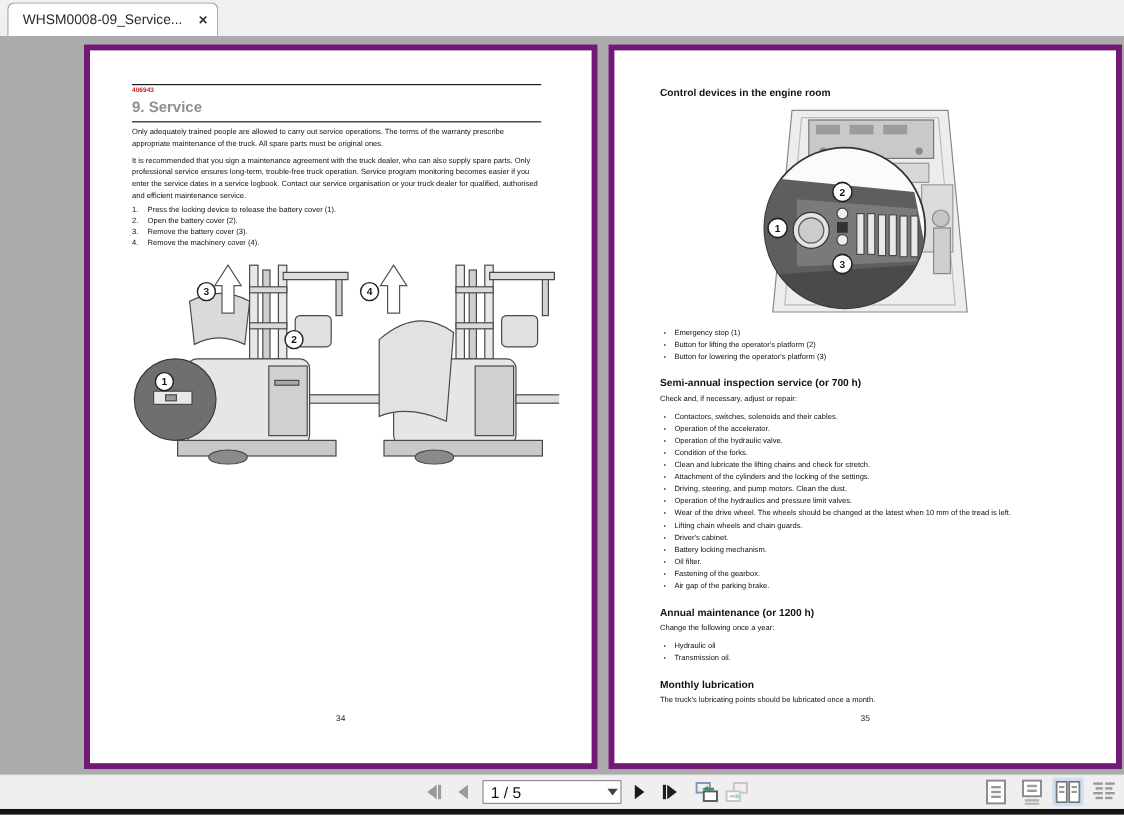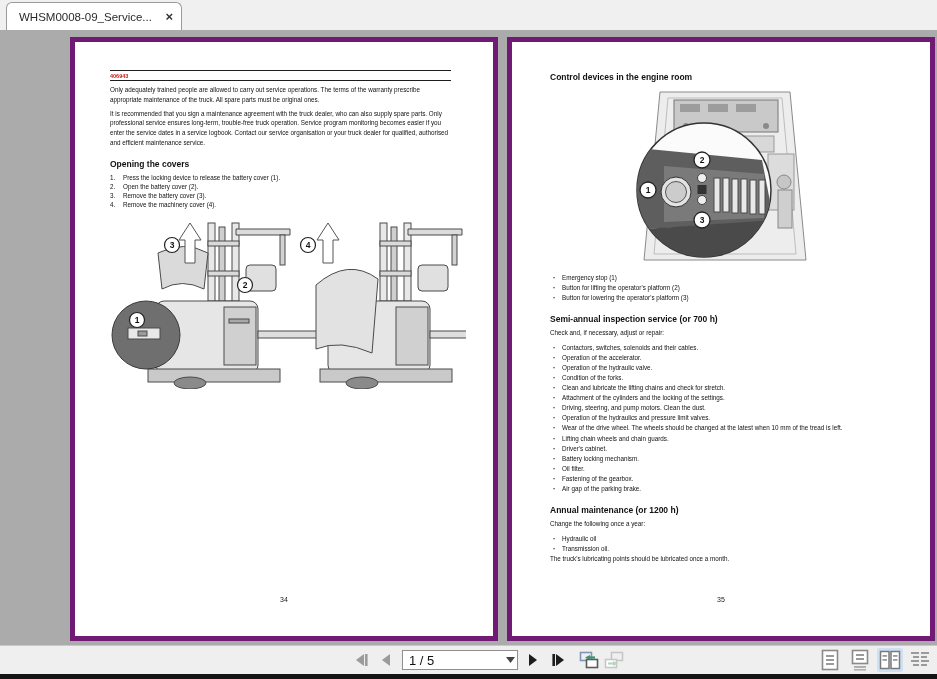--- a/index.html
+++ b/index.html
@@ -73,24 +73,24 @@
       <span class="tab-title">WHSM0008-09_Service...</span>
       <span class="tab-close">×</span>
     </div>
   </div>
 
   <div class="canvas">
 
     <div class="page page-left">
       <div class="rule"></div>
       <div class="doc-number">406943</div>
+      <div class="chapter">9. Service</div>
       <div class="rule"></div>
       <p class="body-text">Only adequately trained people are allowed to carry out service operations. The terms of the warranty prescribe appropriate maintenance of the truck. All spare parts must be original ones.</p>
       <p class="body-text">It is recommended that you sign a maintenance agreement with the truck dealer, who can also supply spare parts. Only professional service ensures long-term, trouble-free truck operation. Service program monitoring becomes easier if you enter the service dates in a service logbook. Contact our service organisation or your truck dealer for qualified, authorised and efficient maintenance service.</p>
-      <div class="h2">Opening the covers</div>
       <ol class="steps">
         <li>
             <span class="num">1.</span>
             <span>Press the locking device to release the battery cover (1).</span>
           </li>
         <li>
             <span class="num">2.</span>
             <span>Open the battery cover (2).</span>
           </li>
         <li>
@@ -244,20 +244,21 @@
         <li>Air gap of the parking brake.</li>
       </ul>
 
       <div class="h2">Annual maintenance (or 1200 h)</div>
       <p class="body-text" style="margin-top:0;">Change the following once a year:</p>
       <ul class="bullets" style="margin-top:5px;">
         <li>Hydraulic oil</li>
         <li>Transmission oil.</li>
       </ul>
 
+      <div class="h2">Monthly lubrication</div>
       <p class="body-text" style="margin-top:0;">The truck's lubricating points should be lubricated once a month.</p>
 
       <div class="pagenum">35</div>
     </div>
   </div>
 
   <div class="toolbar">
     <div class="nav-group">
       <span class="tb-btn">
         <svg width="16" height="16" viewBox="0 0 16 16">

